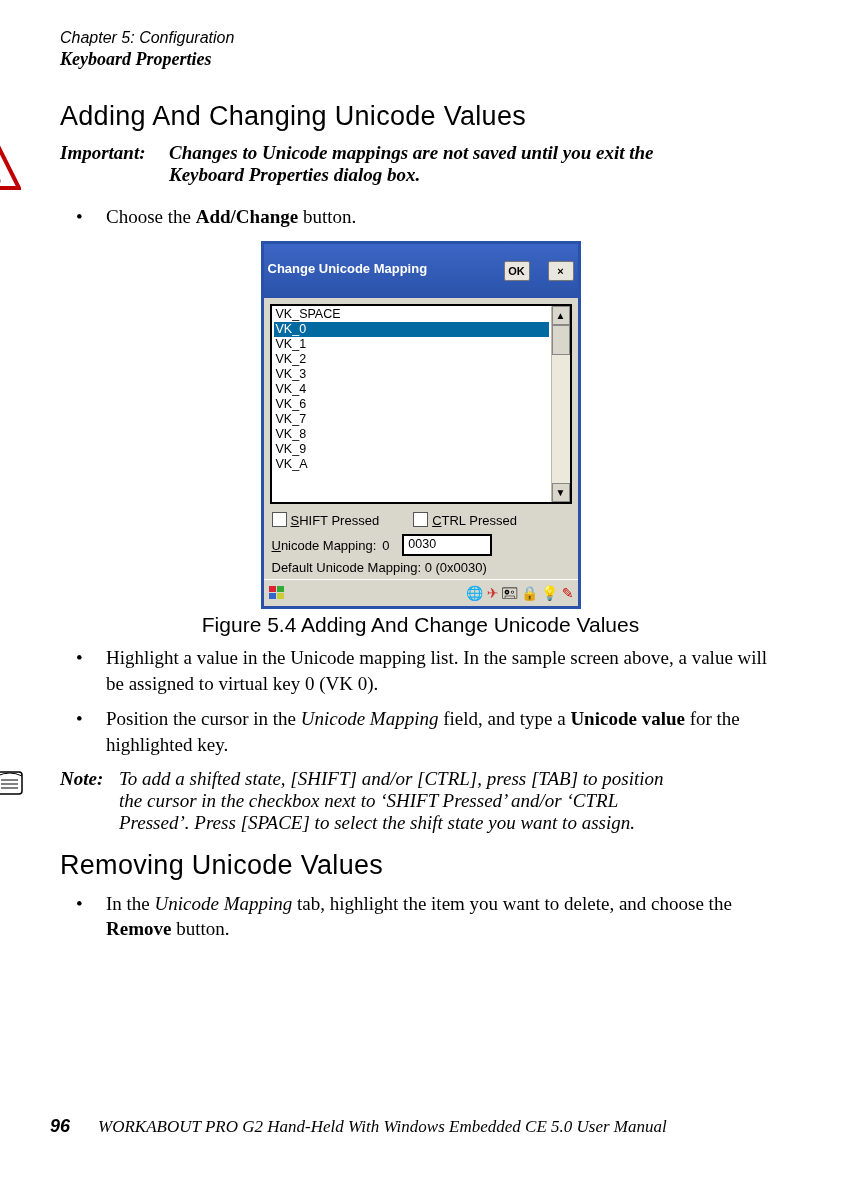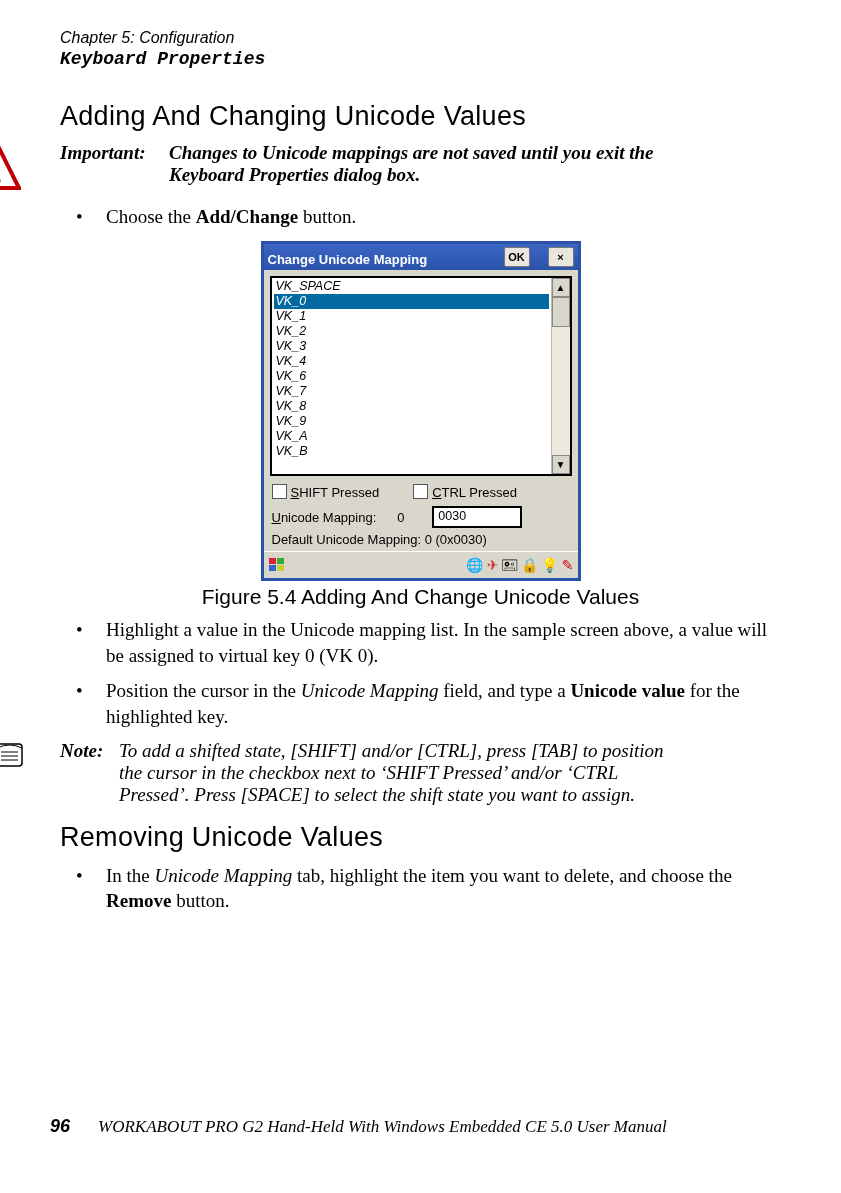--- a/index.html
+++ b/index.html
@@ -18,21 +18,21 @@
     height: 100%;
     position: relative;
   }
   .running-head {
     font-style: italic;
     font-size: 17px;
     line-height: 1.25;
     margin-bottom: 30px;
   }
   .running-head .chapter-line { font-family: Arial, Helvetica, sans-serif; font-style: italic; font-weight: 400; font-size: 16px;}
-  .running-head .section-line { font-family: Liberation Mono, monospace; font-style: italic; font-weight: 700; font-size: 18px;}
+  .running-head .section-line { font-family: Liberation Serif, serif; font-style: italic; font-weight: 700; font-size: 18px;}
   .content { }
   h2.sec-title {
     font-family: "Arial Narrow", Arial, sans-serif;
     font-stretch: condensed;
     font-weight: 400;
     font-size: 27px;
     margin: 20px 0 10px 0;
     letter-spacing: 0.3px;
   }
   .callout-row { position: relative; }
@@ -129,23 +129,23 @@
     border: 3px solid #2a52aa;
     background: #d9d6cb;
     font-family: Tahoma, Arial, sans-serif;
     font-size: 13px;
     text-align: left;
     width: 314px;
   }
   .sshot .titlebar {
     background: linear-gradient(#3c66c4, #2a52aa);
     color: #fff;
-    padding: 3px 4px;
-    display: flex;
-    align-items: flex-end;
+    padding: 17px 4px;
+    display: flex;
+    align-items: flex-start;
     justify-content: space-between;
     font-weight: 700;
     font-size: 13px;
   }
   .sshot .titlebar .tbtns { display: flex; gap: 18px; }
   .sshot .tbtn {
     width: 24px; height: 18px;
     background: #e8e6df;
     border: 1px solid #777;
     color: #000;
@@ -167,21 +167,20 @@
     flex: 1;
     overflow: hidden;
     padding: 1px 2px;
   }
   .listbox .li-item {
     font-family: Tahoma, Arial, sans-serif;
     font-size: 12.5px;
     line-height: 15px;
     padding: 0 2px;
     white-space: nowrap;
-    font-style: italic;
   }
   .listbox .li-item.selected {
     background: #0369a1;
     color: #fff;
   }
   .scrollbar {
     width: 18px;
     background: #ece9dc;
     border-left: 1px solid #bdb9a8;
     display: flex;
@@ -213,21 +212,21 @@
     width: 13px; height: 13px;
     border: 1px solid #555;
     background: #fff;
     display: inline-block;
     margin-right: 4px;
     vertical-align: -2px;
   }
   .maprow {
     display: flex;
     align-items: center;
-    gap: 21px;
+    gap: 6px;
     padding: 2px 8px 4px 8px;
     font-size: 13px;
   }
   .maprow .mapinput {
     border: 2px solid #000;
     background: #fff;
     font-family: Tahoma, Arial, sans-serif;
     font-size: 12.5px;
     padding: 1px 4px;
     width: 78px;
@@ -296,21 +295,20 @@
               <div class="li-item selected">VK_0</div>
               <div class="li-item">VK_1</div>
               <div class="li-item">VK_2</div>
               <div class="li-item">VK_3</div>
               <div class="li-item">VK_4</div>
               <div class="li-item">VK_6</div>
               <div class="li-item">VK_7</div>
               <div class="li-item">VK_8</div>
               <div class="li-item">VK_9</div>
               <div class="li-item">VK_A</div>
-              <div class="li-item">VK_B</div>
             </div>
           <div class="scrollbar">
             <div class="scrollbtn">▲</div>
             <div class="thumb"></div>
             <div class="sc-track"></div>
             <div class="scrollbtn">▼</div>
           </div>
         </div>
         <div class="checkrow">
           <span><span class="checkbox"></span><span class="underl">S</span><span>HIFT Pressed</span></span>

